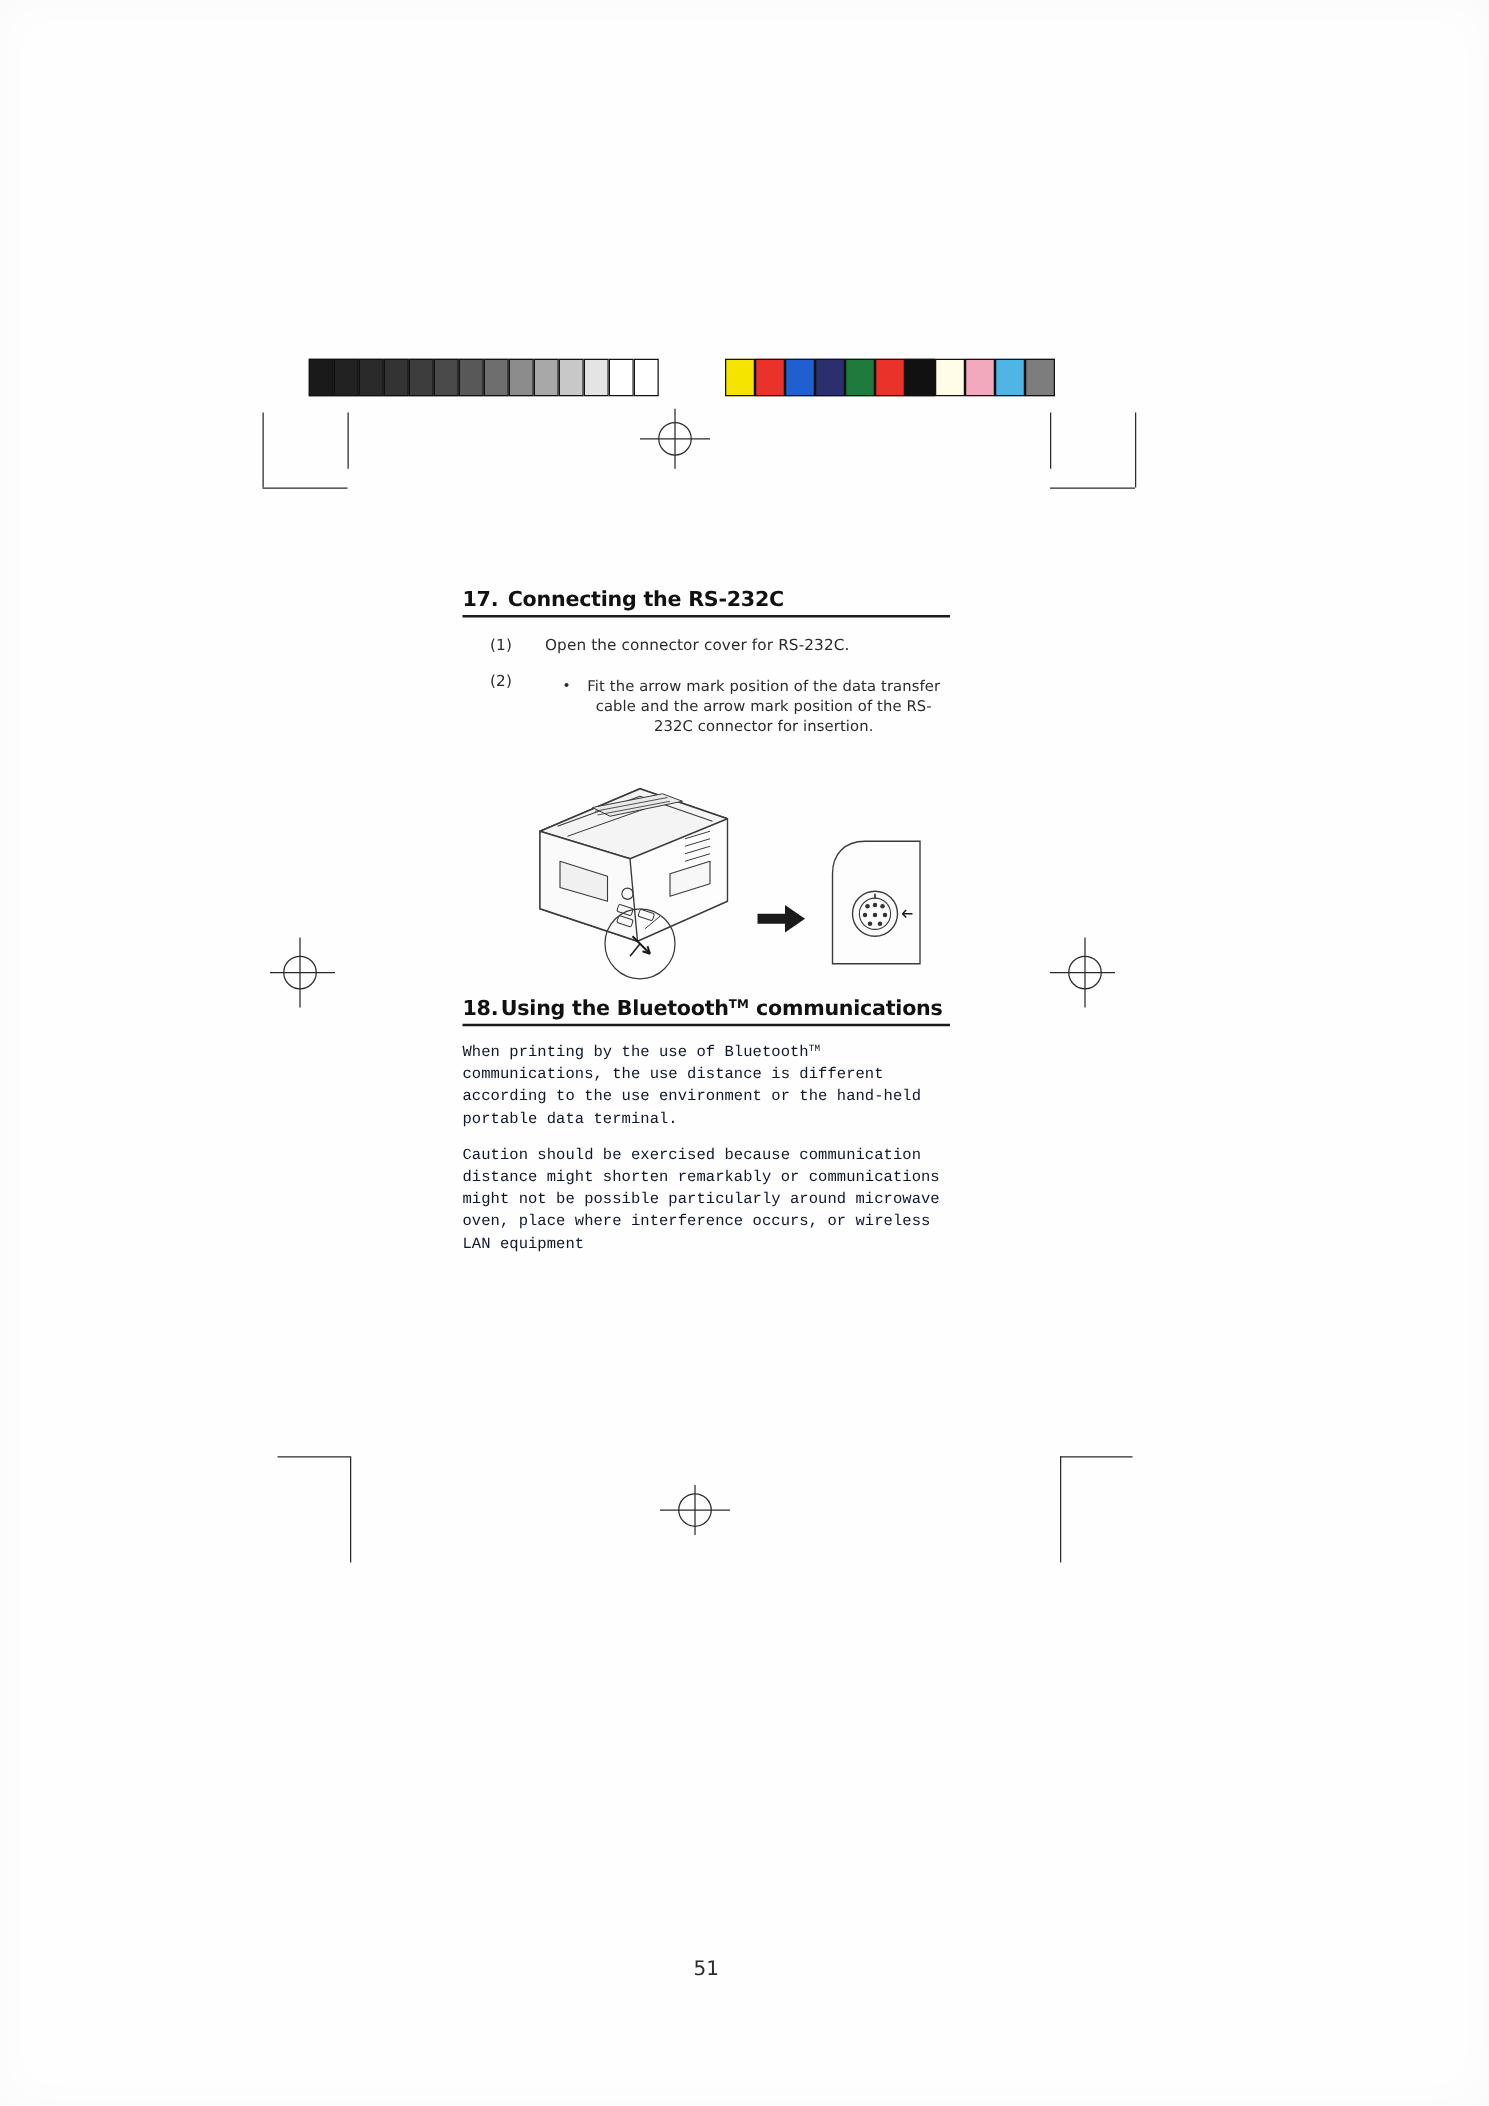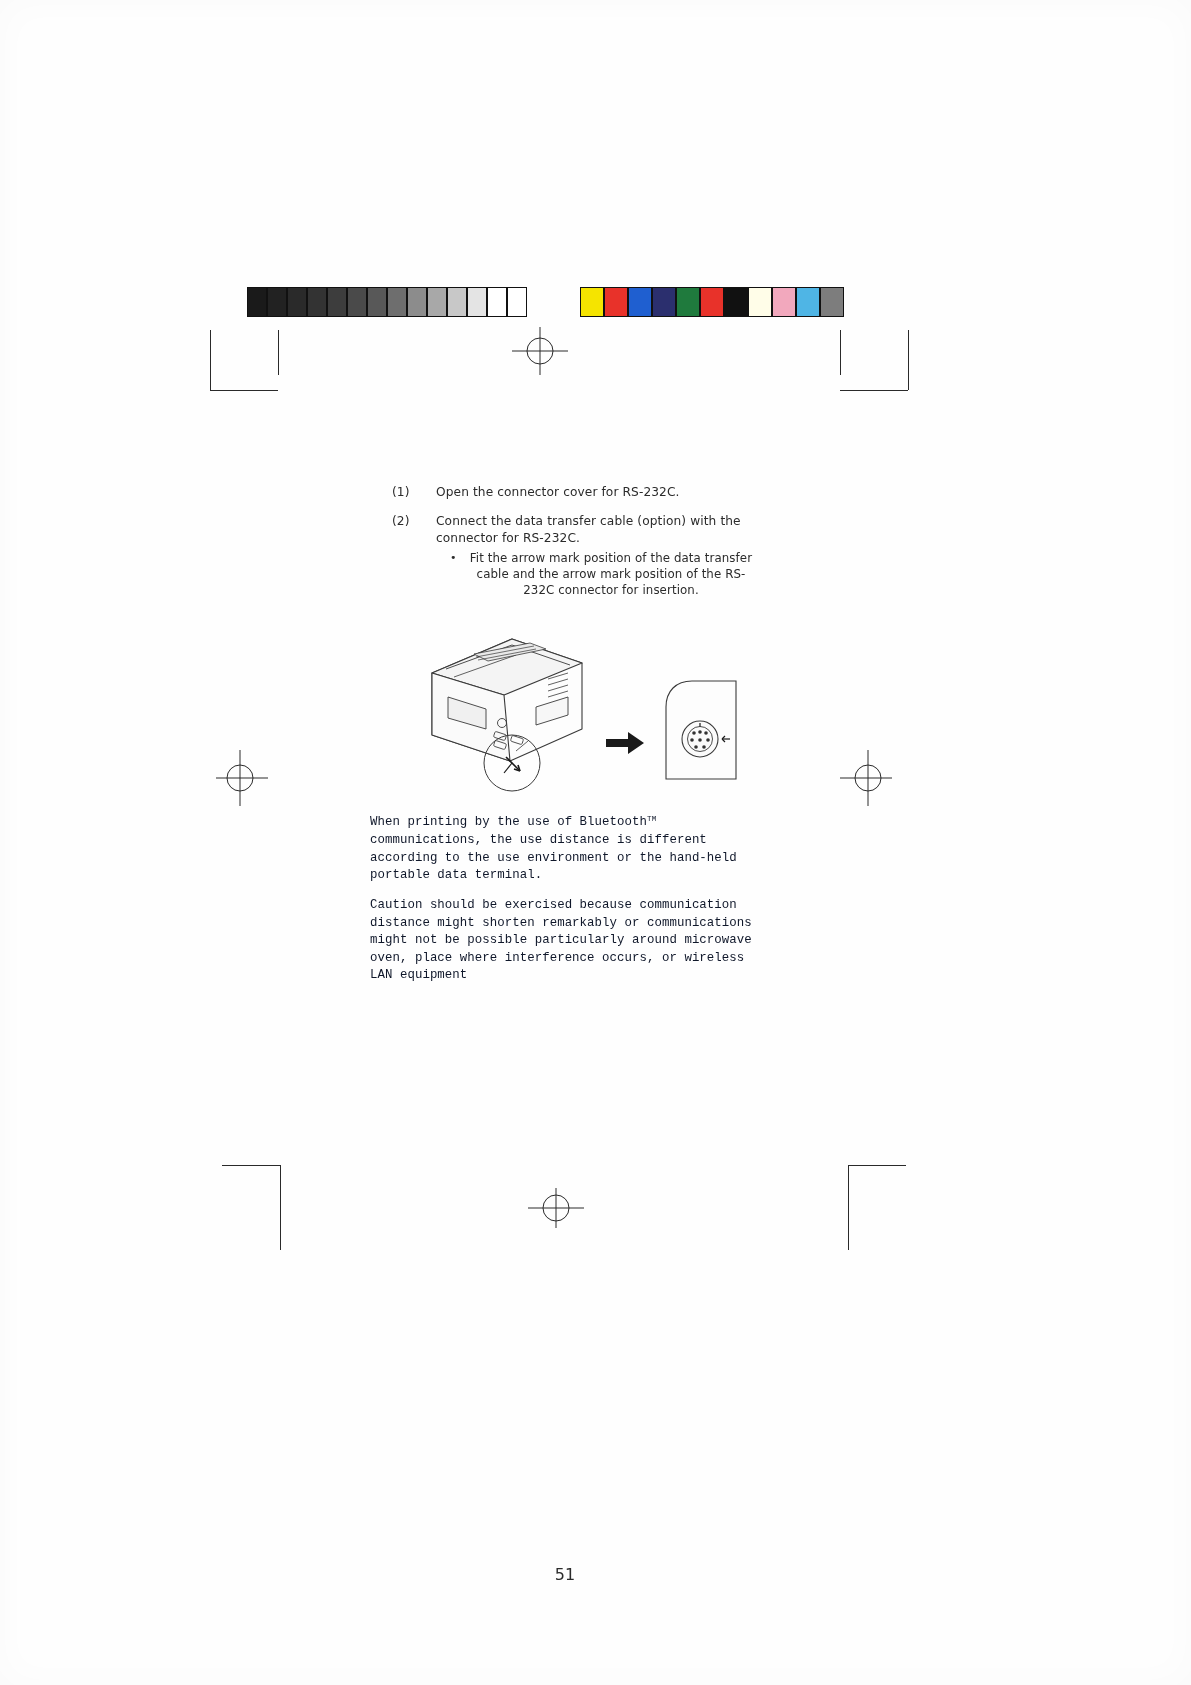--- a/index.html
+++ b/index.html
@@ -241,30 +241,33 @@
   <div class="reg" style="left:528px; top:1180px;">
     <svg width="56" height="56" viewBox="0 0 56 56">
       <circle cx="28" cy="28" r="13" fill="none" stroke="#2a2a2a" stroke-width="1"></circle>
       <line x1="-14" y1="28" x2="70" y2="28" stroke="#2a2a2a" stroke-width="1"></line>
       <line x1="28" y1="8" x2="28" y2="48" stroke="#2a2a2a" stroke-width="1"></line>
     </svg>
   </div>
 
   <div class="content">
 
+    <h2 class="section">
+      <span class="num">17.</span>
+      <span>Connecting the RS-232C</span>
+    </h2>
 
     <ul class="numbered">
       <li>
         <span class="marker">(1)</span>
         <span class="body">Open the connector cover for RS-232C.</span>
       </li>
       <li>
         <span class="marker">(2)</span>
         <span class="body">
-          <span>Connect the data transfer cable (option) with the connector for RS-232C.</span>
           <ul class="bullets">
             <li>
               <span class="dot">•</span>
               <span class="btext">Fit the arrow mark position of the data transfer cable and the arrow mark position of the RS-232C connector for insertion.</span>
             </li>
           </ul>
         </span>
       </li>
     </ul>
 
@@ -326,20 +329,23 @@
           <circle cx="334" cy="136" r="1.8" fill="#333" stroke="none"></circle>
 
           <path d="M330 112 L330 116" stroke-width="1.4"></path>
 
           <path d="M352 128 L360 128" stroke="#1a1a1a" stroke-width="1.2"></path>
           <path d="M352 128 L355 125 M352 128 L355 131" stroke="#1a1a1a" stroke-width="1.2"></path>
         </g>
       </svg>
     </div>
 
+    <h2 class="section" style="margin-top:4px;">
+      <span class="num">18.</span><span>Using the Bluetooth</span><sup class="tm">TM</sup><span> communications</span>
+    </h2>
 
     <p class="para first"><span>When printing by the use of Bluetooth</span><sup class="tm">TM</sup><span> communications, the use distance is different according to the use environment or the hand-held portable data terminal.</span></p>
 
     <p class="para">Caution should be exercised because communication distance might shorten remarkably or communications might not be possible particularly around microwave oven, place where interference occurs, or wireless LAN equipment</p>
 
     <div class="page-number">51</div>
   </div>
 
   <div class="page-edge-shadow"></div>
 </div>

